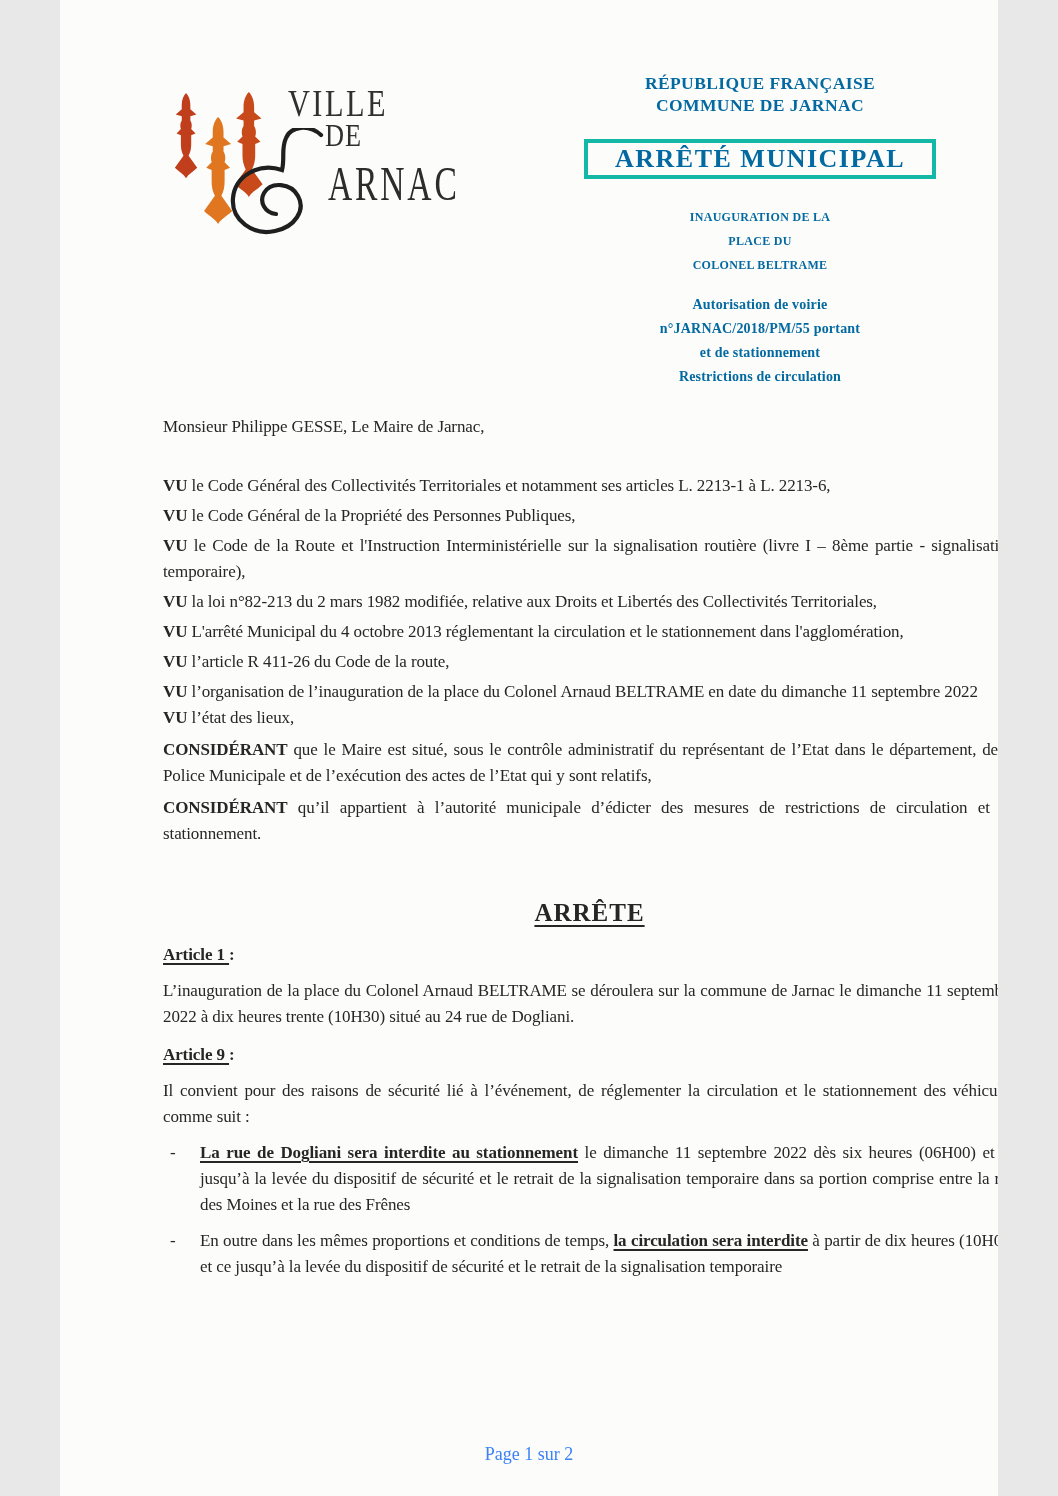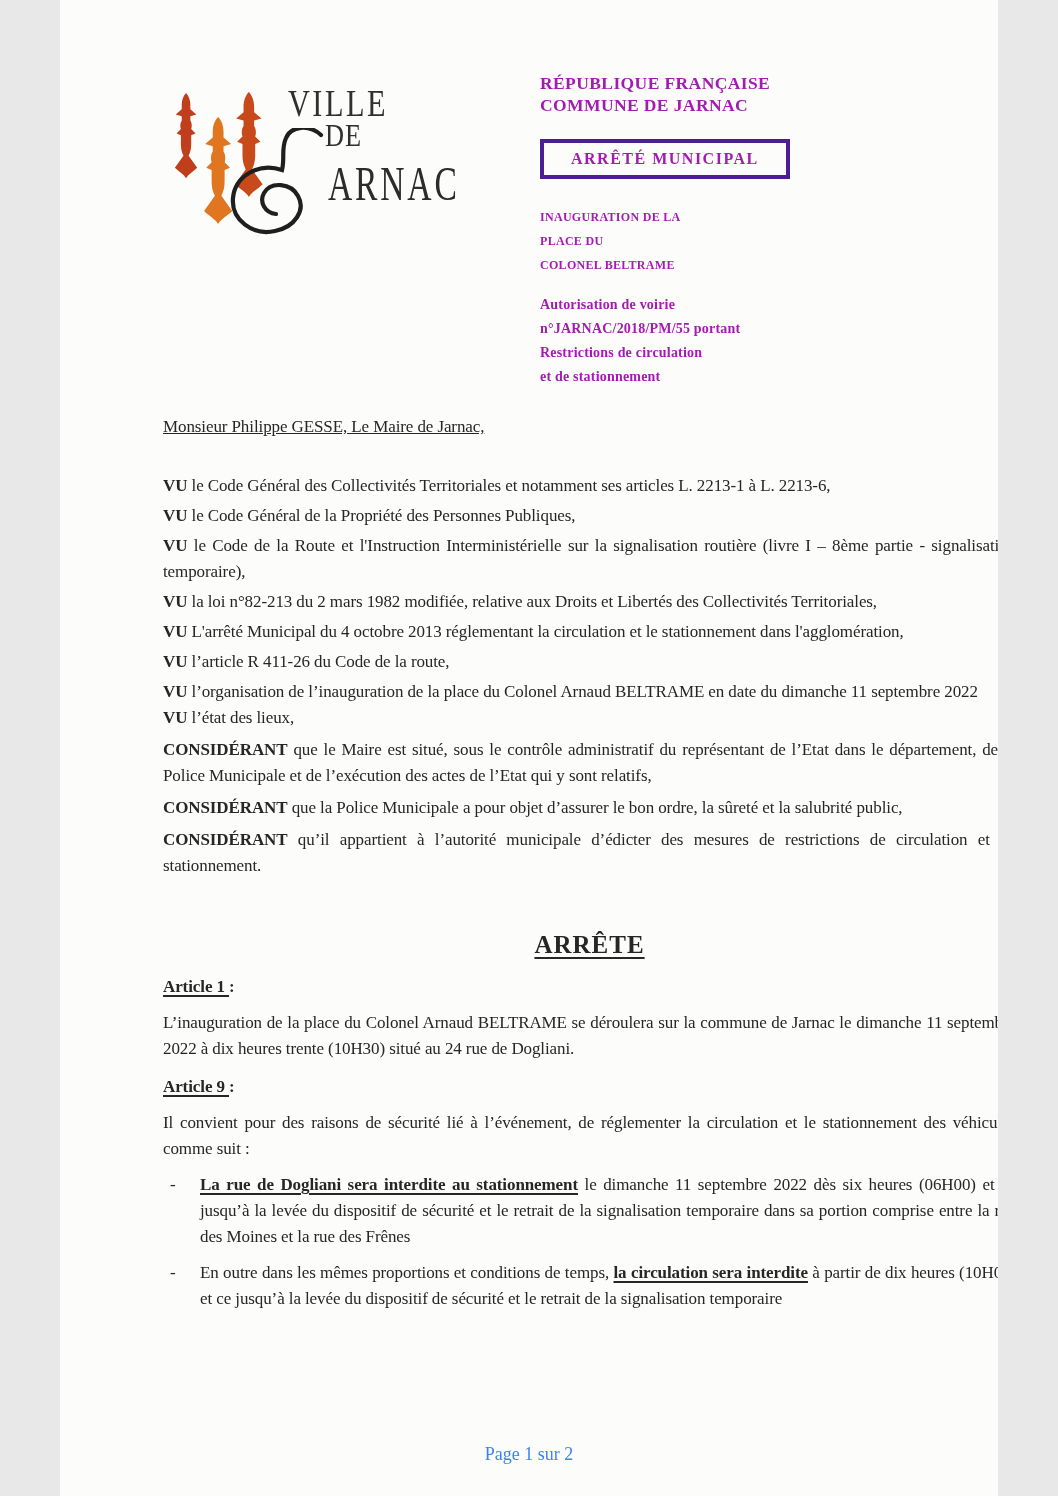--- a/index.html
+++ b/index.html
@@ -27,39 +27,39 @@
     transform:scale(0.85,1);transform-origin:left top;
   }
   .logo-arnac{
     position:absolute;left:268px;top:156px;
     font-size:48px;letter-spacing:4px;color:#2c2c2c;white-space:nowrap;
     transform:scale(0.70,1);transform-origin:left top;
   }
   
   .hdr{
     position:absolute;left:480px;top:72px;width:440px;
-    text-align:left;font-weight:bold;color:#a21caf;
+    text-align:center;font-weight:bold;color:#0369a1;
   }
   .hdr-line{font-size:17.5px;line-height:22px;letter-spacing:0.4px;}
   .stamp-wrap{margin-top:23px;}
   .stamp{
-    display:inline-block;border:4px solid #4c1d95;
-    padding:5px 27px;font-size:16px;letter-spacing:1.5px;line-height:22px;
+    display:inline-block;border:4px solid #14b8a6;
+    padding:5px 27px;font-size:26px;letter-spacing:1.5px;line-height:22px;
   }
   .hdr-title{margin-top:26px;font-size:12px;line-height:24px;letter-spacing:0.3px;}
   .hdr-subtitle{margin-top:16px;font-size:14px;line-height:24px;letter-spacing:0.2px;}
   
   .doc-body{
     position:absolute;left:103px;top:414px;width:853px;
     font-size:17px;line-height:26px;color:#262626;
     letter-spacing:-0.1px;
   }
   .blk{margin:0;}
   .blk.justify{text-align:justify;}
-  .blk-intro{margin-top:0;text-decoration:underline;}
+  .blk-intro{margin-top:0;}
   .blk-vu-first{margin-top:33px;}
   .blk-vu{margin-top:4px;}
   .blk-vu-tight{margin-top:0;}
   .blk-considerant{margin-top:6px;}
   .blk-h-arrete{
     margin-top:49px;text-align:center;
     font-size:25px;line-height:34px;font-weight:bold;letter-spacing:1px;
   }
   .blk-h-article{margin-top:12px;font-weight:bold;}
   .blk-article-p{margin-top:10px;}
@@ -112,37 +112,36 @@
       <span class="stamp">ARRÊTÉ MUNICIPAL</span>
     </div>
     <div class="hdr-title">
       <div>INAUGURATION DE LA</div>
       <div>PLACE DU</div>
       <div>COLONEL BELTRAME</div>
     </div>
     <div class="hdr-subtitle">
       <div>Autorisation de voirie</div>
       <div>n°JARNAC/2018/PM/55 portant</div>
+      <div>et de stationnement</div>
       <div>Restrictions de circulation</div>
-      <div>et de stationnement</div>
     </div>
   </div>
 
   <div class="doc-body">
       <div class="blk blk-intro"><span>Monsieur Philippe GESSE, Le Maire de Jarnac,</span></div>
       <div class="blk blk-vu-first"><span class="seg-b">VU</span><span> le Code Général des Collectivités Territoriales et notamment ses articles L. 2213-1 à L. 2213-6,</span></div>
       <div class="blk blk-vu"><span class="seg-b">VU</span><span> le Code Général de la Propriété des Personnes Publiques,</span></div>
       <div class="blk blk-vu justify"><span class="seg-b">VU</span><span> le Code de la Route et l'Instruction Interministérielle sur la signalisation routière (livre I – 8ème partie - signalisation temporaire),</span></div>
       <div class="blk blk-vu"><span class="seg-b">VU</span><span> la loi n°82-213 du 2 mars 1982 modifiée, relative aux Droits et Libertés des Collectivités Territoriales,</span></div>
       <div class="blk blk-vu justify"><span class="seg-b">VU</span><span> L'arrêté Municipal du 4 octobre 2013 réglementant la circulation et le stationnement dans l'agglomération,</span></div>
       <div class="blk blk-vu"><span class="seg-b">VU</span><span> l’article R 411-26 du Code de la route,</span></div>
       <div class="blk blk-vu justify"><span class="seg-b">VU</span><span> l’organisation de l’inauguration de la place du Colonel Arnaud BELTRAME en date du dimanche 11 septembre 2022</span></div>
       <div class="blk blk-vu-tight"><span class="seg-b">VU</span><span> l’état des lieux,</span></div>
       <div class="blk blk-considerant justify"><span class="seg-b">CONSIDÉRANT</span><span> que le Maire est situé, sous le contrôle administratif du représentant de l’Etat dans le département, de la Police Municipale et de l’exécution des actes de l’Etat qui y sont relatifs,</span></div>
-      <div class="blk blk-considerant"><span class="seg-b">CONSIDÉRANT</span><span> que la Police Municipale a pour objet d’assurer le bon ordre, la sûreté et la salubrité public,</span></div>
       <div class="blk blk-considerant justify"><span class="seg-b">CONSIDÉRANT</span><span> qu’il appartient à l’autorité municipale d’édicter des mesures de restrictions de circulation et de stationnement.</span></div>
       <div class="blk blk-h-arrete"><span class="seg-b seg-u">ARRÊTE</span></div>
       <div class="blk blk-h-article"><span class="seg-b seg-u">Article 1 </span><span class="seg-b">:</span></div>
       <div class="blk blk-article-p justify"><span>L’inauguration de la place du Colonel Arnaud BELTRAME se déroulera sur la commune de Jarnac le dimanche 11 septembre 2022 à dix heures trente (10H30) situé au 24 rue de Dogliani.</span></div>
       <div class="blk blk-h-article"><span class="seg-b seg-u">Article 9 </span><span class="seg-b">:</span></div>
       <div class="blk blk-article-p justify"><span>Il convient pour des raisons de sécurité lié à l’événement, de réglementer la circulation et le stationnement des véhicules comme suit :</span></div>
       <div class="blk blk-bullet justify"><span class="marker">-</span><span class="seg-b seg-u">La rue de Dogliani sera interdite au stationnement</span><span> le dimanche 11 septembre 2022 dès six heures (06H00) et ce jusqu’à la levée du dispositif de sécurité et le retrait de la signalisation temporaire dans sa portion comprise entre la rue des Moines et la rue des Frênes</span></div>
       <div class="blk blk-bullet justify"><span class="marker">-</span><span>En outre dans les mêmes proportions et conditions de temps, </span><span class="seg-b seg-u">la circulation sera interdite</span><span> à partir de dix heures (10H00) et ce jusqu’à la levée du dispositif de sécurité et le retrait de la signalisation temporaire</span></div>
     </div>
 

